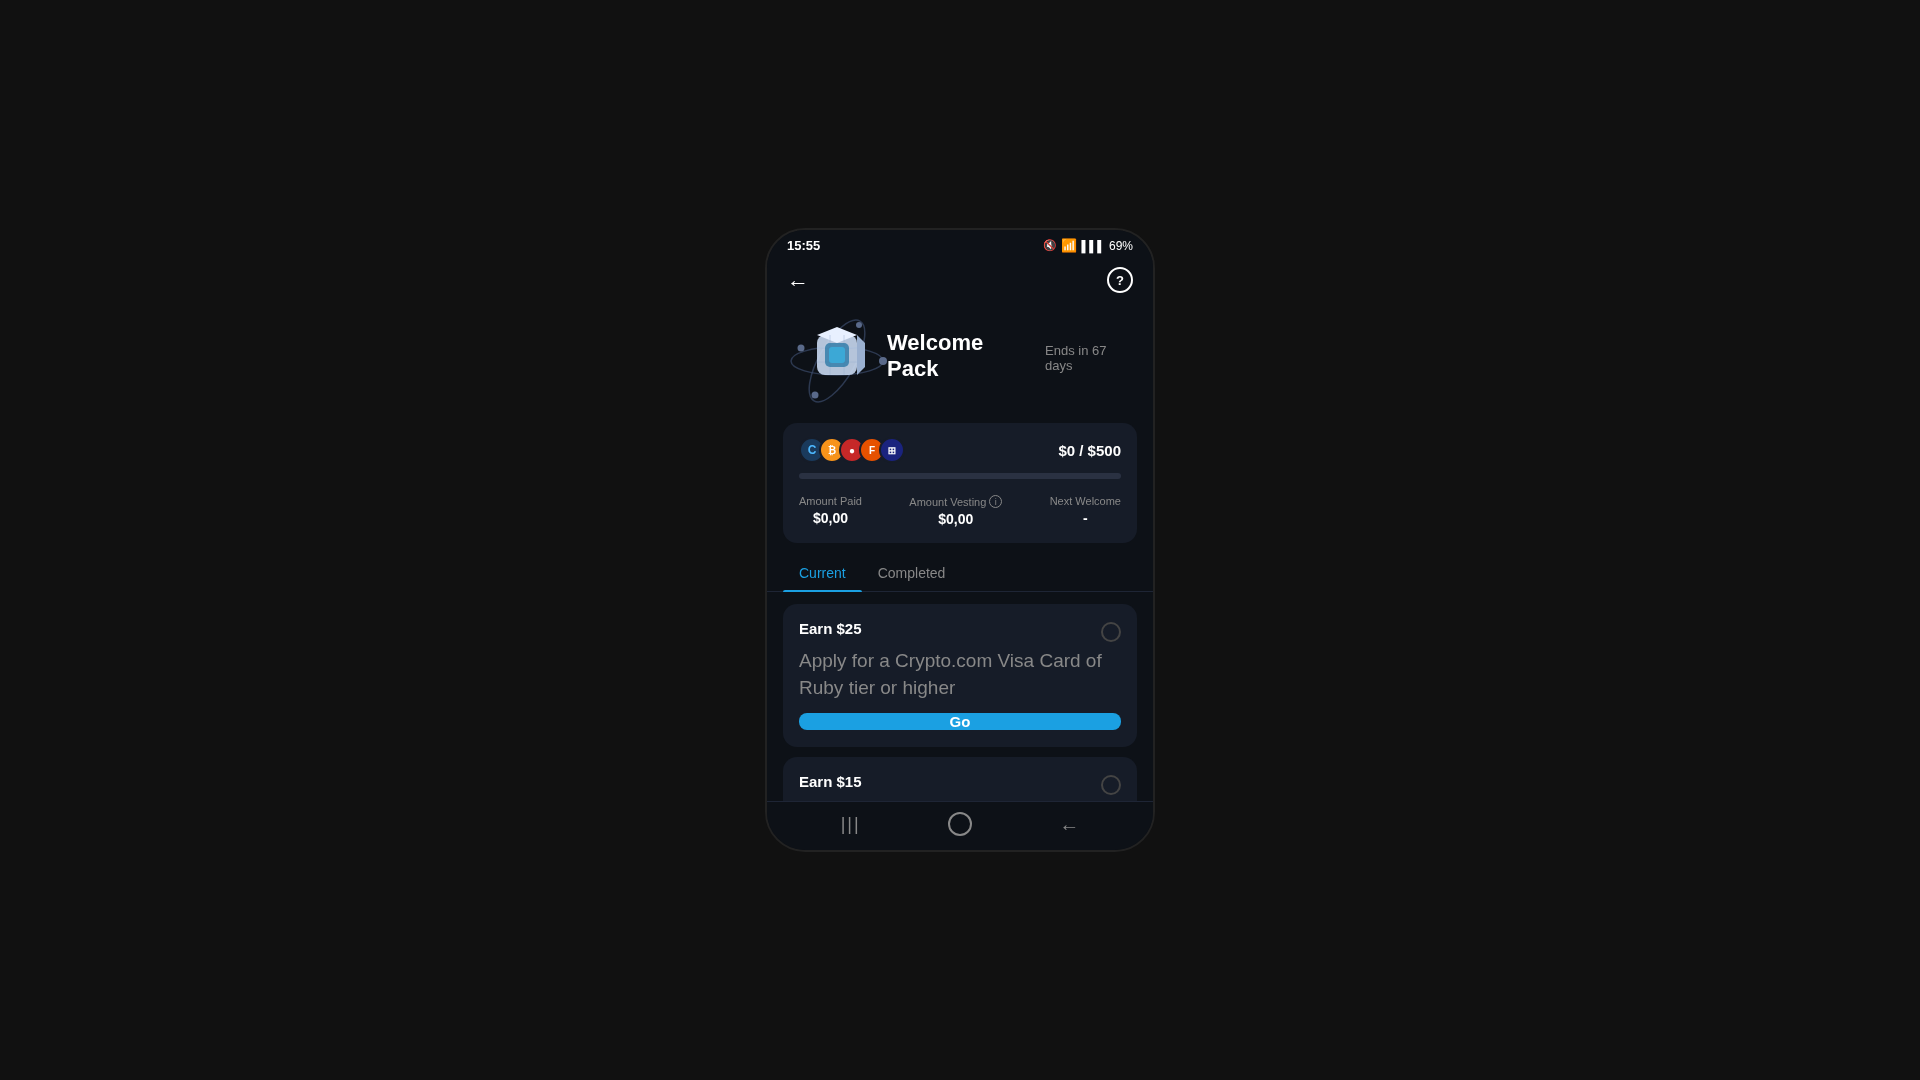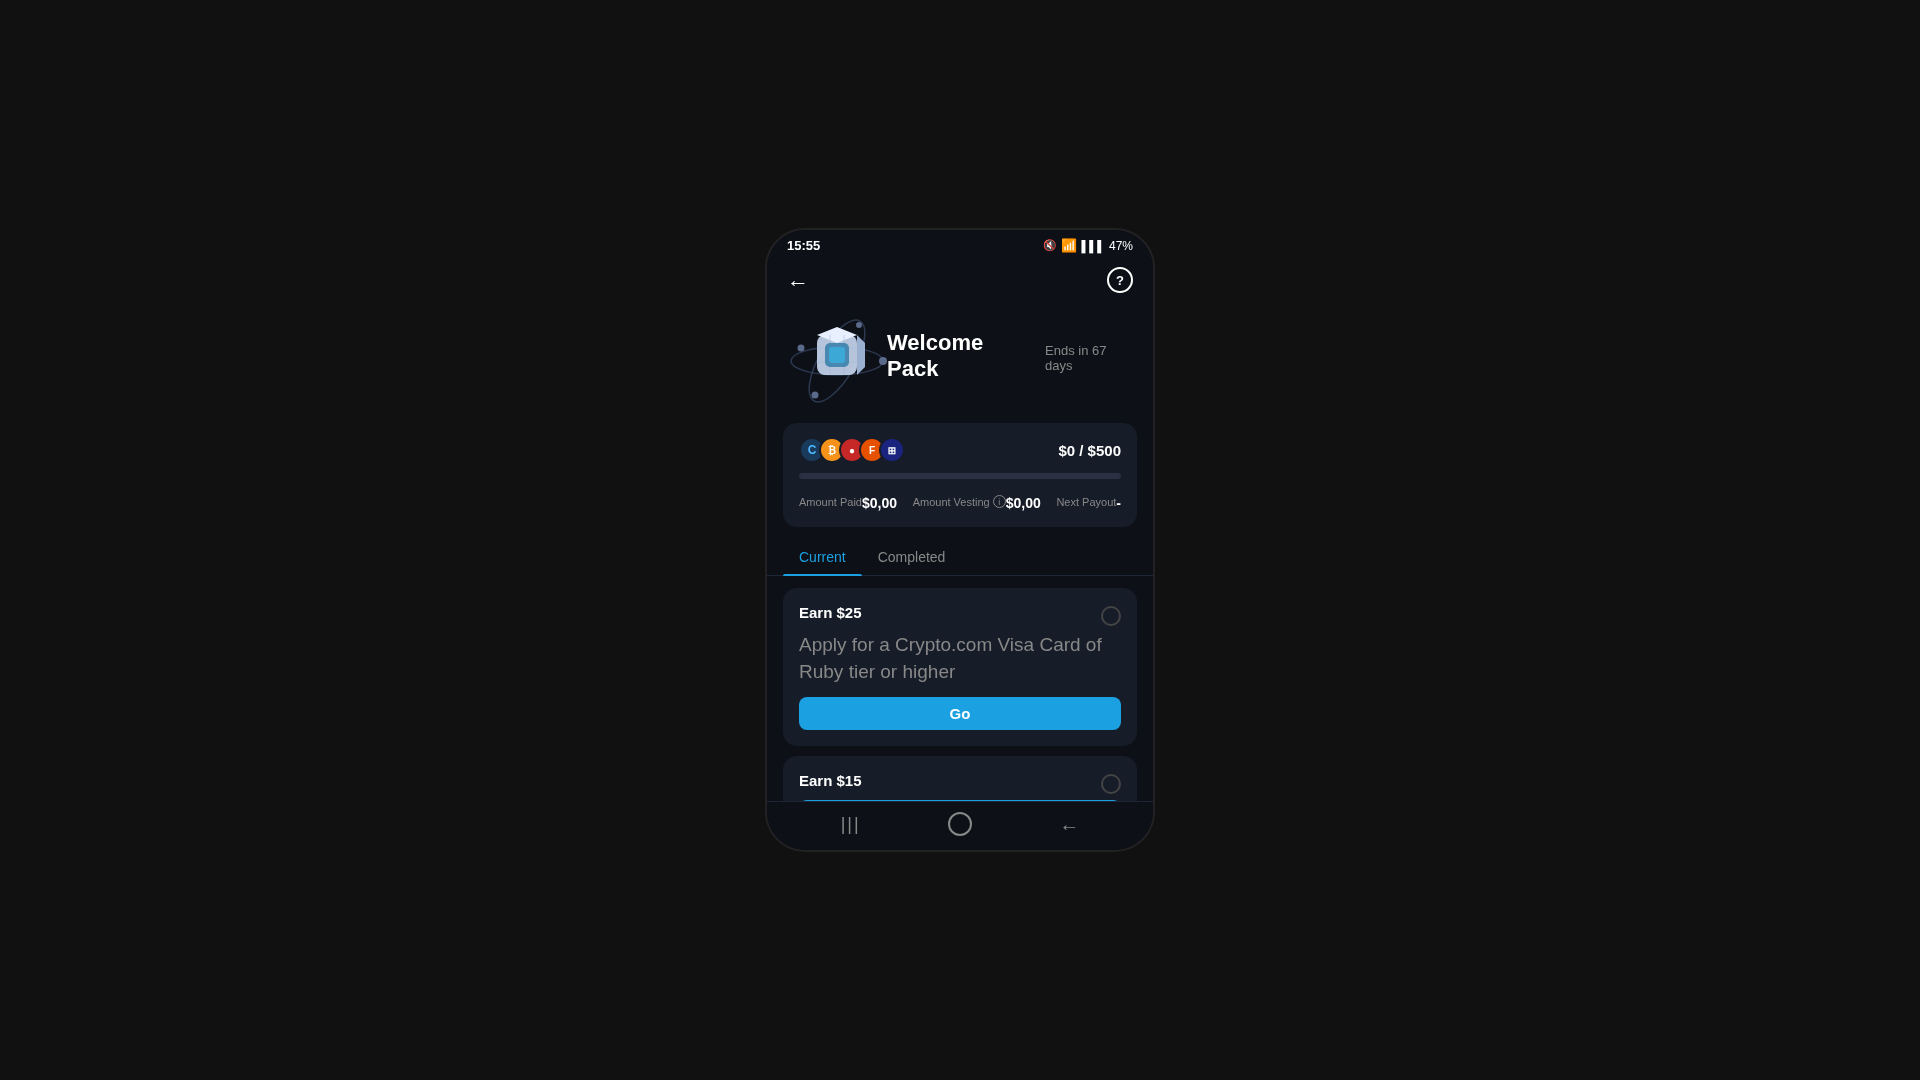--- a/index.html
+++ b/index.html
@@ -168,20 +168,21 @@
       border-radius: 3px;
       width: 0%;
     }
 
     .progress-stats {
       display: flex;
       justify-content: space-between;
     }
     .stat-item {
       display: flex;
+      flex-direction: column;
       align-items: center;
     }
     .stat-label {
       color: #888;
       font-size: 11px;
       margin-bottom: 3px;
       display: flex;
       align-items: center;
       gap: 3px;
     }
@@ -273,21 +274,21 @@
       font-size: 19px;
       line-height: 1.4;
       margin-bottom: 12px;
     }
     .task-go-btn {
       width: 100%;
       background: #1ba0e2;
       color: #fff;
       border: none;
       border-radius: 8px;
-      padding: 8px;
+      padding: 0;
       font-size: 15px;
       font-weight: 600;
       cursor: pointer;
       text-align: center;
     }
 
     
     .bottom-nav {
       background: #0d1117;
       display: flex;
@@ -307,21 +308,21 @@
 <body>
 
 <div class="phone-frame">
 
   <div class="status-bar">
     <span class="status-time">15:55</span>
     <div class="status-icons">
       <span>🔇</span>
       <span style="font-size:13px;">📶</span>
       <span style="font-size:11px; color:#fff;">▌▌▌</span>
-      <span style="font-size:12px; color:#fff;">47%</span>
+      <span style="font-size:12px; color:#fff;">69%</span>
     </div>
   </div>
 
   <div class="top-nav">
     <div class="back-btn">←</div>
     <div class="help-btn">?</div>
   </div>
 
   <div class="content">
 
@@ -378,21 +379,21 @@
           <span class="stat-value">$0,00</span>
         </div>
         <div class="stat-item">
           <span class="stat-label">
             <span>Amount Vesting</span>
             <span class="info-icon">i</span>
           </span>
           <span class="stat-value">$0,00</span>
         </div>
         <div class="stat-item">
-          <span class="stat-label">Next Payout</span>
+          <span class="stat-label">Next Welcome</span>
           <span class="stat-value">-</span>
         </div>
       </div>
     </div>
 
     <div class="tabs">
       <div class="tab tab-active">
         <span>Current</span>
       </div>
       <div class="tab tab-inactive">

